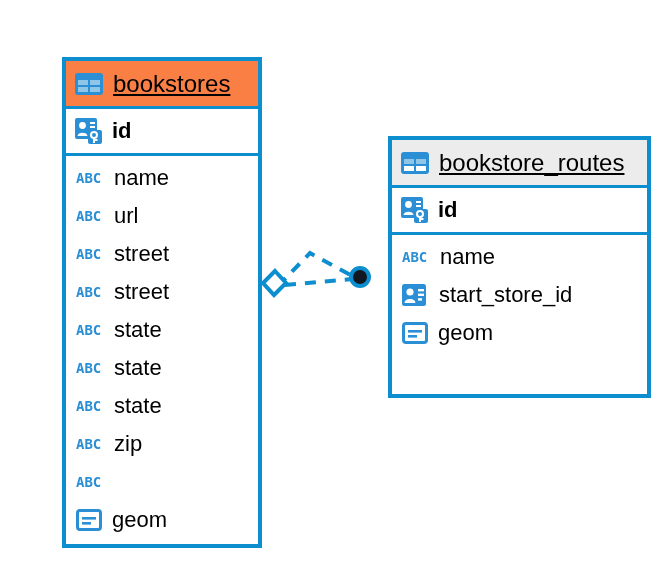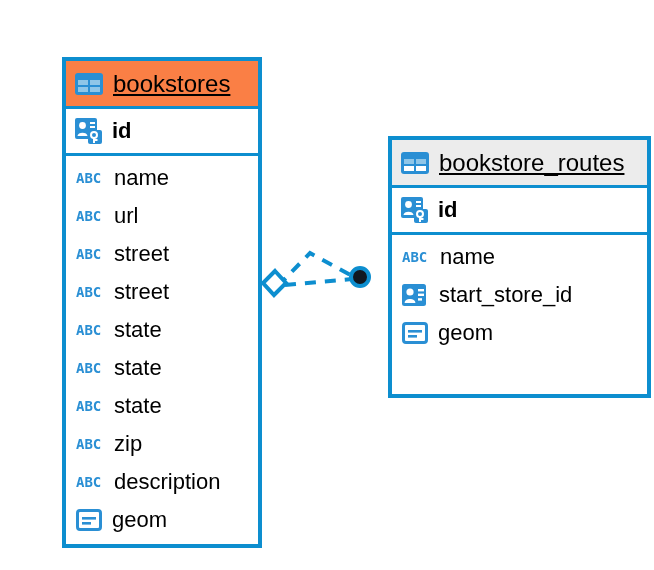--- a/index.html
+++ b/index.html
@@ -237,21 +237,20 @@
         </span>
         <span class="field-label">zip</span>
       </div>
 
       <div class="field-row">
         <span class="icon icon-abc">
           <svg viewBox="0 0 28 18" width="28" height="18">
             <text class="abc-text" x="0" y="14">ABC</text>
           </svg>
         </span>
-        <span class="field-label">description</span>
       </div>
 
       <div class="field-row">
         <span class="icon icon-geom">
           <svg viewBox="0 0 26 24" width="26" height="24">
             <rect x="1.5" y="2.5" width="23" height="19" rx="2.5" fill="#ffffff" stroke="#2a8fd4" stroke-width="3"></rect>
             <rect x="6" y="9" width="14" height="2.6" fill="#2a8fd4"></rect>
             <rect x="6" y="14" width="9" height="2.6" fill="#2a8fd4"></rect>
           </svg>
         </span>

